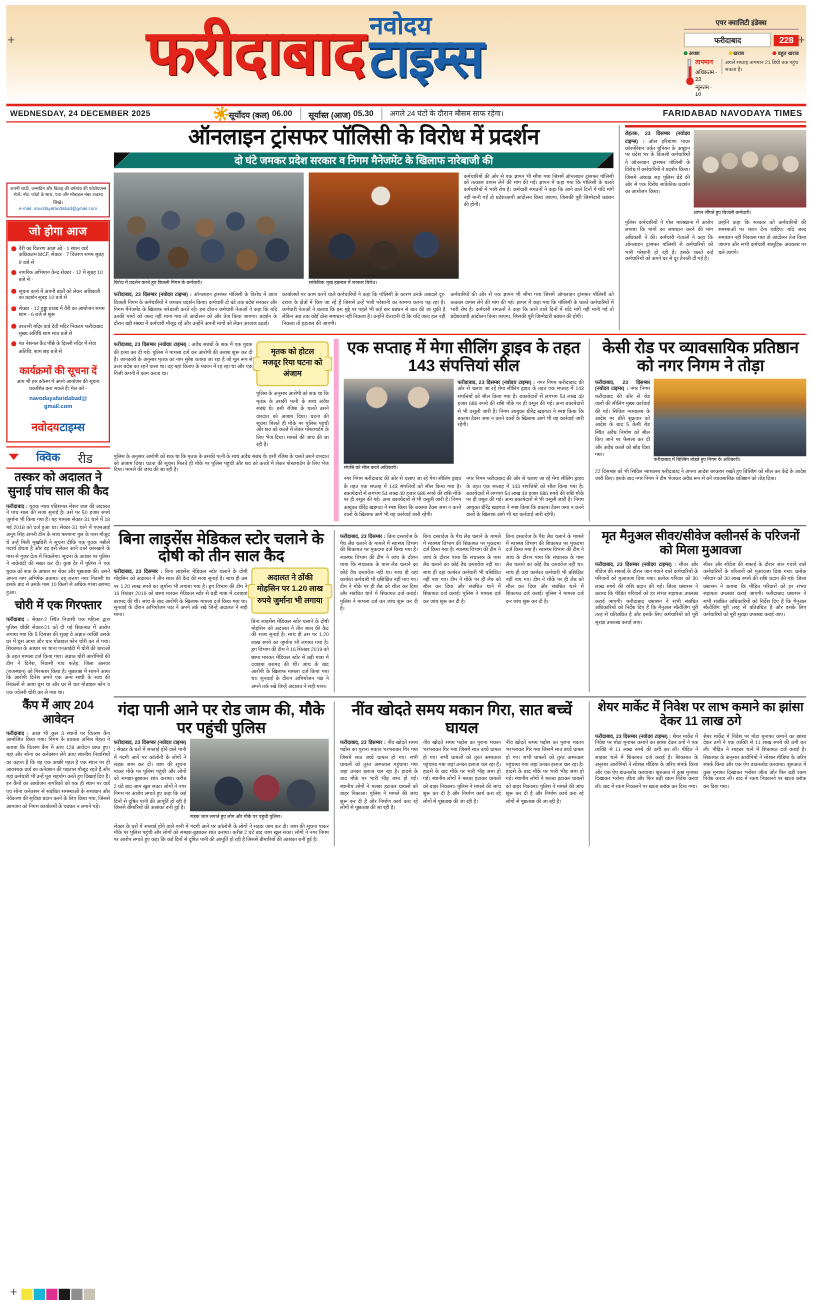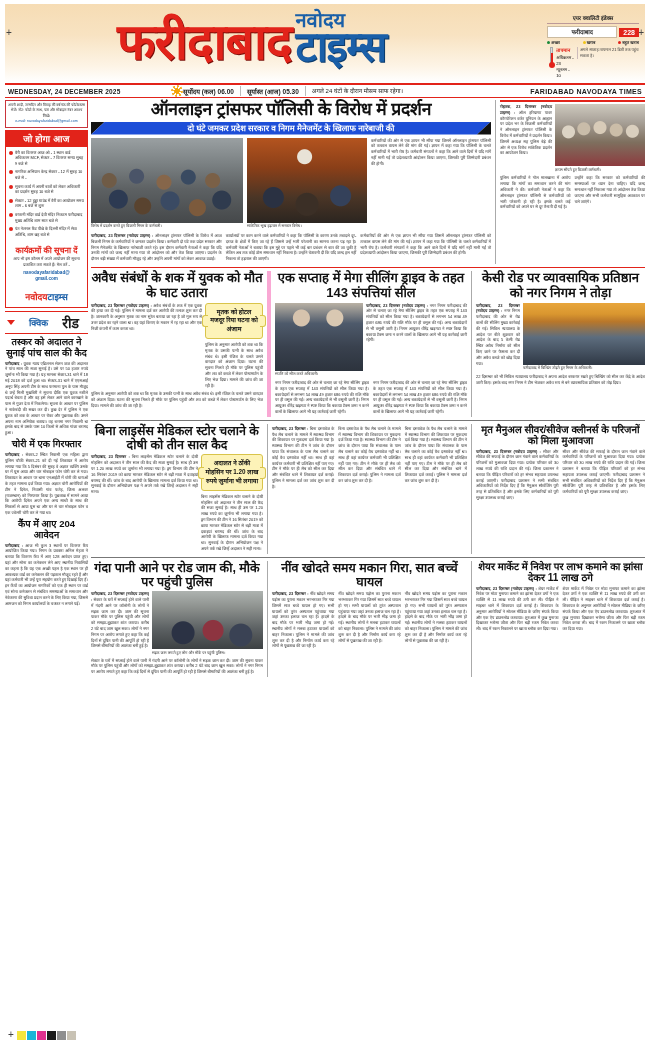--- a/index.html
+++ b/index.html
@@ -58,21 +58,21 @@
   .sun-ico { width:8px; height:8px; background:radial-gradient(circle,#f4a100 45%, transparent 46%); position:relative;}
   .sun-ico::before{content:"";position:absolute;inset:-2px;background:
     conic-gradient(from 0deg,#f4a100 0 6%,transparent 6% 12%,#f4a100 12% 18%,transparent 18% 25%,#f4a100 25% 31%,transparent 31% 37%,#f4a100 37% 43%,transparent 43% 50%,#f4a100 50% 56%,transparent 56% 62%,#f4a100 62% 68%,transparent 68% 75%,#f4a100 75% 81%,transparent 81% 87%,#f4a100 87% 93%,transparent 93% 100%);
     border-radius:50%; opacity:.85;}
   .datebar .sep { width:1px; height:10px; background:#bbb; margin:0 6px; }
   .datebar .weather { flex:1; font-weight:normal; font-size:6px; }
   .datebar .brand { font-size:7px; letter-spacing:0.3px; }
 
   
   .content { display:flex; gap:3px; margin-top:2px; }
-  .col-left { width:83px; flex:none; }
+  .col-left { width:83px; flex:none;margin-top:46px; }
   .col-main { flex:1; }
 
   .micro { font-size:4px; line-height:1.45; text-align:justify; color:#252525; }
   .micro p { margin:0 0 2px 0; }
   .dateline { font-weight:bold; }
 
   
   .ad-note { border:1px solid #c9343b; padding:2px 2px; font-size:3.6px; text-align:center; line-height:1.5; color:#222; margin-bottom:2px; }
   .ad-note .mail { color:#1a5fa8; }
   .box-red { border:1.5px solid #e2231a; margin-bottom:3px; }
@@ -83,29 +83,29 @@
   .notice-head { color:#e2231a; font-weight:bold; font-size:8px; text-align:center; padding:2px 0 1px; }
   .notice-body { font-size:3.9px; text-align:center; line-height:1.5; padding:0 3px 2px; color:#222; }
   .notice-mail { color:#1a5fa8; font-weight:bold; font-size:4.6px; text-align:center; line-height:1.4; padding-bottom:2px; }
   .mini-logo { text-align:center; padding:1px 0 3px; }
   .mini-logo .a{ color:#e2231a; font-weight:bold; font-size:9px; font-family:"DejaVu Sans",sans-serif; }
   .mini-logo .b{ color:#1a5fa8; font-weight:bold; font-size:9px; font-family:"DejaVu Sans",sans-serif; }
 
   .quick-bar { display:flex; align-items:center; gap:14px; border-top:1.5px solid #e2231a; border-bottom:1.5px solid #e2231a; padding:1px 2px; margin-bottom:3px;}
   .quick-bar .tri { width:0;height:0;border-left:4px solid transparent;border-right:4px solid transparent;border-top:5px solid #e2231a;}
   .quick-bar .q1 { color:#1a5fa8; font-weight:bold; font-size:9px; }
-  .quick-bar .q2 { color:#1a1a1a; font-weight:bold; font-size:14px; }
+  .quick-bar .q2 { color:#1a1a1a; font-weight:normal; font-size:10px; }
 
   .side-head { font-weight:bold; font-size:9.5px; line-height:1.15; text-align:center; color:#111; margin:3px 0 2px; }
 
   
   .h-main { font-weight:bold; font-size:17.5px; line-height:1.12; text-align:center; color:#111; letter-spacing:-0.2px; }
   .h-sub-wrap { position:relative; margin:2px 0 3px; height:13px; }
   .h-sub {
-    background:#1d4ed8; color:#fff; font-weight:bold; font-size:8.3px;
+    background:#0f766e; color:#fff; font-weight:bold; font-size:8.3px;
     text-align:center; line-height:13px; height:13px;
     clip-path: polygon(14px 0, 100% 0, calc(100% - 14px) 100%, 0 100%);
     padding:0 6px;
   }
   .h-sub-wrap::before{content:"";position:absolute;left:0;top:0;width:15px;height:13px;background:#111;clip-path:polygon(0 0,14px 0,0 100%);}
   .h-sub-wrap::after{content:"";position:absolute;right:0;top:0;width:15px;height:13px;background:#111;clip-path:polygon(15px 0,15px 100%,1px 100%);}
 
   .h2 { font-weight:bold; font-size:13px; line-height:1.14; text-align:center; color:#111; }
   .h2r { font-weight:bold; font-size:11.5px; line-height:1.14; text-align:center; color:#111; }
   .h3 { font-weight:bold; font-size:12.5px; line-height:1.14; text-align:center; color:#111; }
@@ -379,21 +379,20 @@
               </div>
           </div>
         </div>
       </div>
 
       <div class="sec-rule"></div>
 
       <div style="display:flex; gap:4px;">
 
         <div style="width:172px;">
-          <div class="h2">अवैध संबंधों के शक में युवक को मौत के घाट उतारा</div>
           <div style="display:flex; gap:3px; margin-top:2px;">
             <div style="flex:1;" class="micro">
               <p><span class="dateline">फरीदाबाद, 23 दिसम्बर (नवोदय टाइम्स) :</span> <span>अवैध संबंधों के शक में एक युवक की हत्या कर दी गई। पुलिस ने मामला दर्ज कर आरोपी की तलाश शुरू कर दी है। जानकारी के अनुसार मृतक का नाम सुरेश बताया जा रहा है जो मूल रूप से उत्तर प्रदेश का रहने वाला था। वह यहां किराए के मकान में रह रहा था और एक निजी कंपनी में काम करता था।</span></p>
             </div>
             <div style="width:58px;">
               <div class="callout">मृतक को होटल मजदूर रिया घटना को अंजाम</div>
               <div class="micro" style="margin-top:3px;">
                 <p><span>पुलिस के अनुसार आरोपी को शक था कि मृतक के उसकी पत्नी के साथ अवैध संबंध थे। इसी रंजिश के चलते उसने वारदात को अंजाम दिया। घटना की सूचना मिलते ही मौके पर पुलिस पहुंची और शव को कब्जे में लेकर पोस्टमार्टम के लिए भेज दिया। मामले की जांच की जा रही है।</span></p>
               </div>
             </div>

